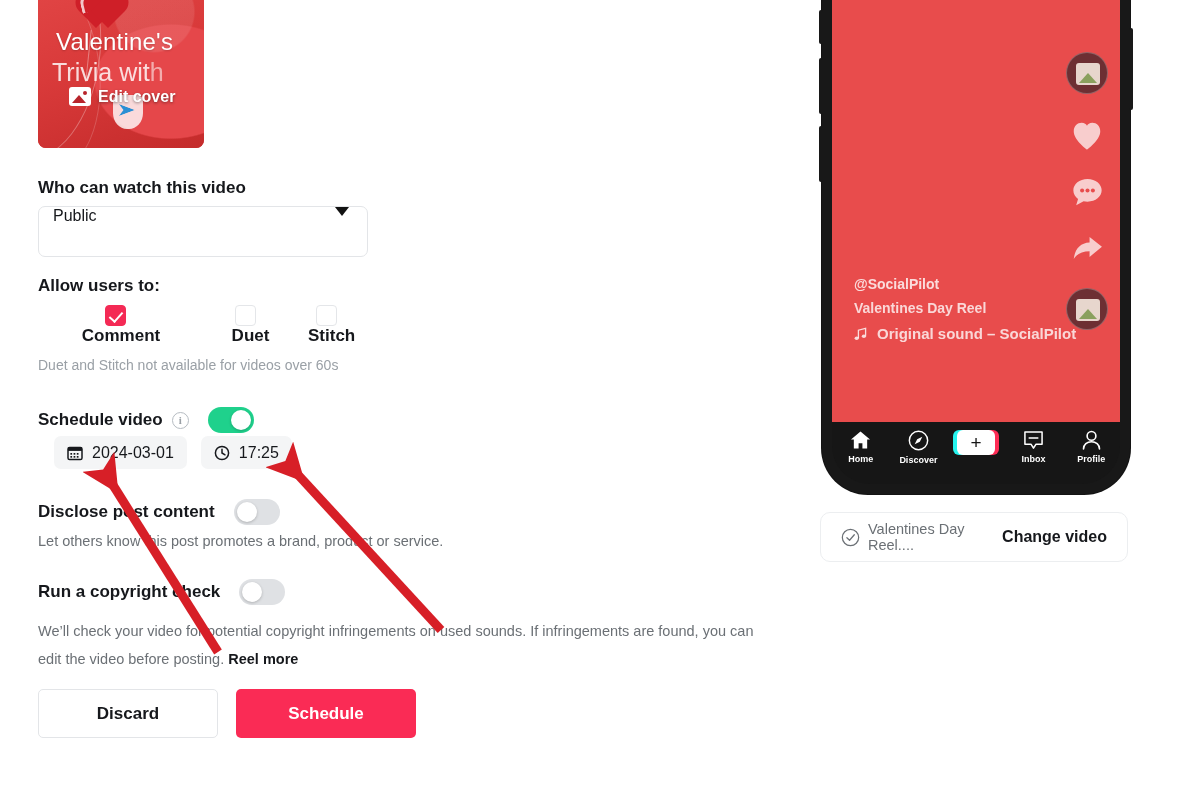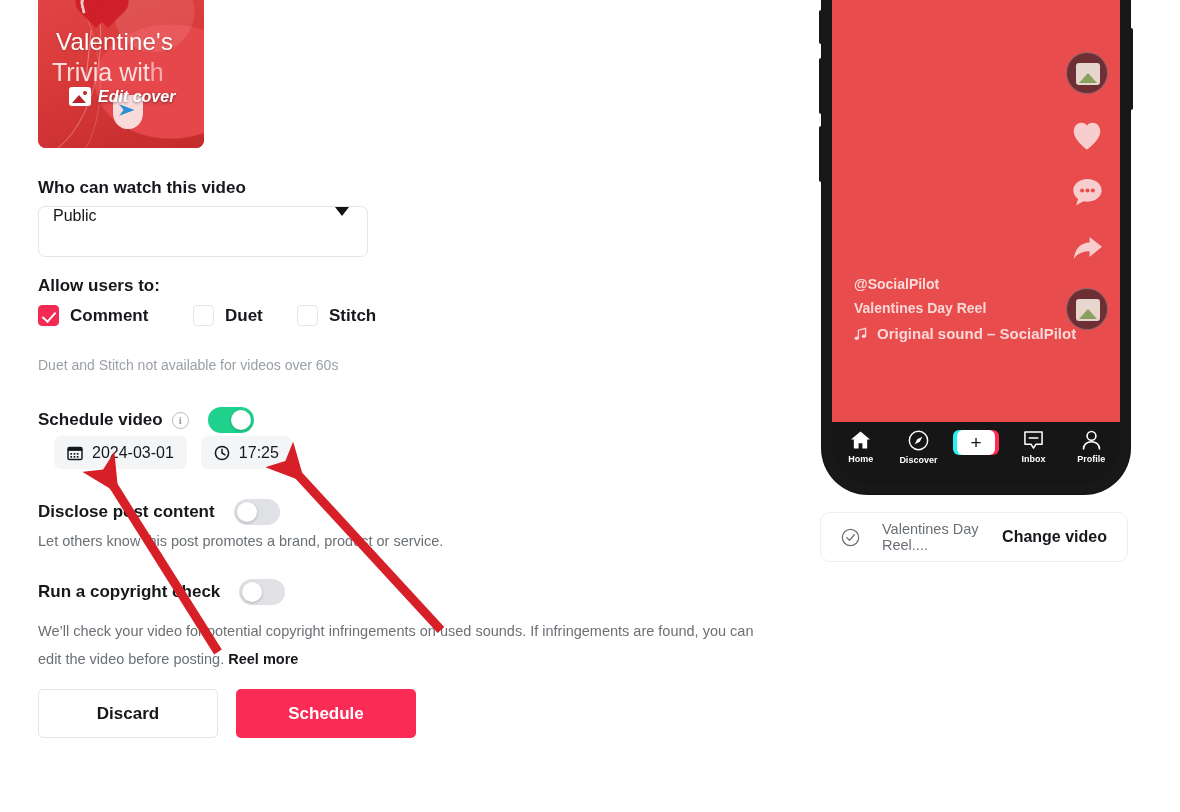--- a/index.html
+++ b/index.html
@@ -58,21 +58,20 @@
   .tg-badge:after { content:""; position:absolute; left:6px; top:9px;
               width:0;height:0;border-left:16px solid #2b8fd4;
               border-top:6px solid transparent;border-bottom:6px solid transparent;
               clip-path: polygon(0 0,100% 50%,0 100%,28% 50%); }
   .edit-cover {
     position:absolute; left:31px; top:105px;
     display:flex; align-items:center; gap:7px;
     color:#fff; font-size:16px; font-weight:700;
     text-shadow:0 1px 3px rgba(0,0,0,.45);
     cursor:pointer;
-    font-style:italic;
   }
   .ec-ico { width:22px; height:19px; background:#fff; border-radius:3px;
             position:relative; flex:none; }
   .ec-ico:before { content:""; position:absolute; left:3px; bottom:3px;
             width:0;height:0;border-left:7px solid transparent;
             border-right:7px solid transparent;border-bottom:8px solid #b8242b; }
   .ec-ico:after { content:""; position:absolute; right:4px; top:4px;
             width:4px; height:4px; border-radius:50%; background:#b8242b; }
 
   
@@ -85,21 +84,21 @@
     display:flex; align-items:flex-start; padding:0 14px;
     font-size:16px; color:#16181c; cursor:pointer;
   }
   .caret { position:absolute; right:18px; width:0;height:0;
            border-left:7px solid transparent;border-right:7px solid transparent;
            border-top:9px solid #121212; }
 
   .allow-label { position:absolute; left:0; top:276px; }
 
   .checks { position:absolute; left:0; top:305px; display:flex; align-items:center; }
-  .chk-item { display:flex; align-items:center; cursor:pointer; }
+  .chk-item { display:flex; align-items:center; cursor:pointer;flex-direction:column; }
   .chk-item + .chk-item { margin-left: 0; }
   .cbox { width:21px; height:21px; border-radius:4px; border:1px solid #e4e6e9;
           background:#fff; flex:none; position:relative; }
   .cbox.on { background:#f8days; }
   .cbox.on { background:#f42a55; border-color:#f42a55; }
   .cbox.on:after { content:""; position:absolute; left:6px; top:3px;
           width:6px;height:11px;border:solid #fff;border-width:0 2.4px 2.4px 0;
           transform:rotate(42deg); }
   .chk-label { font-size:17px; font-weight:700; color:#16181c; margin-left:11px; }
 
@@ -199,21 +198,21 @@
               width:14px;height:25px;background:#fe2c55;border-radius:0 6px 6px 0; }
   .plus-inner { position:relative; z-index:3; width:100%; height:100%;
               background:#fff; border-radius:6px;
               display:flex; align-items:center; justify-content:center;
               font-size:19px; font-weight:400; color:#161616; line-height:1; }
 
   
   .change-bar {
     position:absolute; left:820px; top:512px; width:308px; height:50px;
     border:1px solid #eceef0; border-radius:10px; background:#fff;
-    display:flex; align-items:center; padding:0 20px; gap:22px;
+    display:flex; align-items:center; padding:0 20px; gap:8px;
   }
   .cb-name { font-size:14.5px; color:#6b7075; flex:1; }
   .cb-action { font-size:16px; font-weight:700; color:#16181c; cursor:pointer; }
 
   
   .arrows { position:absolute; inset:0; pointer-events:none; }
 </style>
 </head>
 <body>
 

